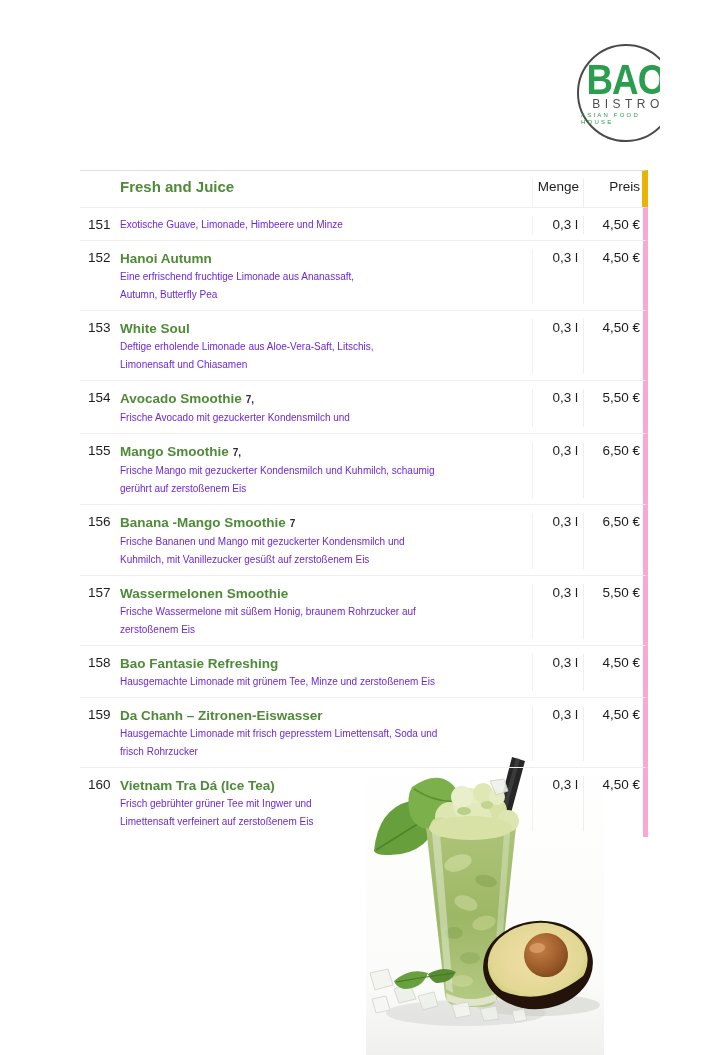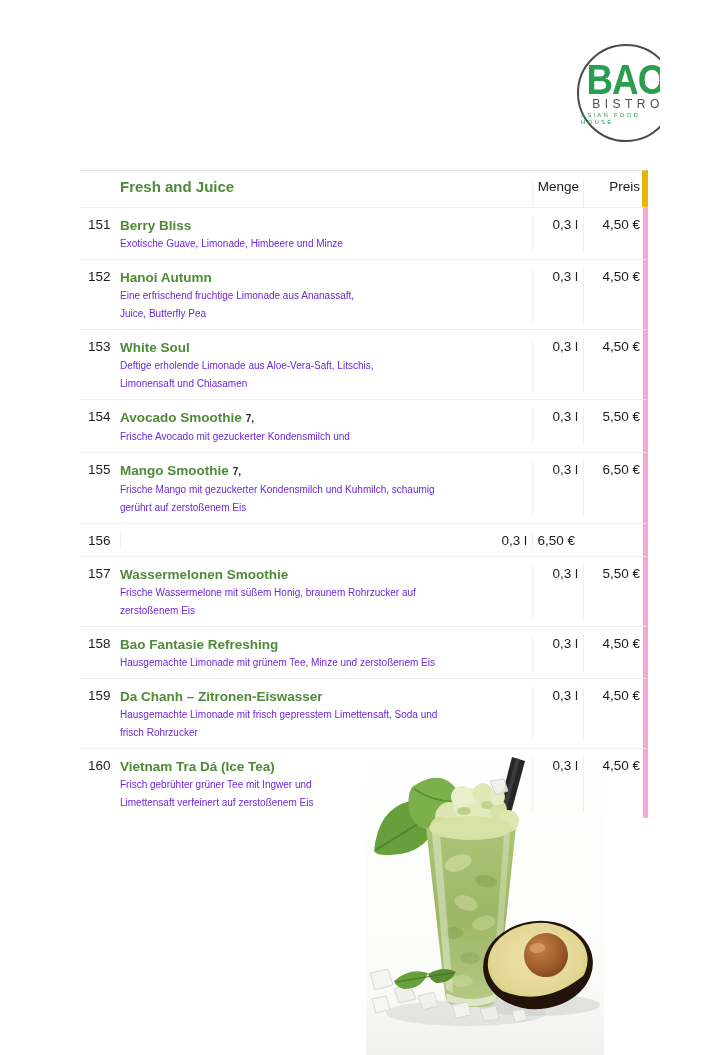--- a/index.html
+++ b/index.html
@@ -86,33 +86,32 @@
 
     <div class="t-head">
       <div class="t-title">Fresh and Juice</div>
       <div class="t-col menge">Menge</div>
       <div class="t-col preis">Preis</div>
     </div>
 
     <div class="t-row">
       <div class="c-num">151</div>
       <div class="c-main">
-        <div class="name-line"><span class="item-name">Berry Bliss</span></div>
         <div class="desc">Exotische Guave, Limonade, Himbeere und Minze</div>
       </div>
       <div class="c-menge">0,3 l</div>
       <div class="c-preis">4,50 €</div>
     </div>
 
     <div class="t-row">
       <div class="c-num">152</div>
       <div class="c-main">
         <div class="name-line"><span class="item-name">Hanoi Autumn</span></div>
         <div class="desc">Eine erfrischend fruchtige Limonade aus Ananassaft,</div>
-        <div class="desc">Juice, Butterfly Pea</div>
+        <div class="desc">Autumn, Butterfly Pea</div>
       </div>
       <div class="c-menge">0,3 l</div>
       <div class="c-preis">4,50 €</div>
     </div>
 
     <div class="t-row">
       <div class="c-num">153</div>
       <div class="c-main">
         <div class="name-line"><span class="item-name">White Soul</span></div>
         <div class="desc">Deftige erholende Limonade aus Aloe-Vera-Saft, Litschis,</div>
@@ -138,20 +137,25 @@
         <div class="name-line"><span class="item-name">Mango Smoothie</span><span class="allergen">7,</span></div>
         <div class="desc">Frische Mango mit gezuckerter Kondensmilch und Kuhmilch, schaumig</div>
         <div class="desc">gerührt auf zerstoßenem Eis</div>
       </div>
       <div class="c-menge">0,3 l</div>
       <div class="c-preis">6,50 €</div>
     </div>
 
     <div class="t-row">
       <div class="c-num">156</div>
+      <div class="c-main">
+        <div class="name-line"><span class="item-name">Banana -Mango Smoothie</span><span class="allergen">7</span></div>
+        <div class="desc">Frische Bananen und Mango mit gezuckerter Kondensmilch und</div>
+        <div class="desc">Kuhmilch, mit Vanillezucker gesüßt auf zerstoßenem Eis</div>
+      </div>
       <div class="c-menge">0,3 l</div>
       <div class="c-preis">6,50 €</div>
     </div>
 
     <div class="t-row">
       <div class="c-num">157</div>
       <div class="c-main">
         <div class="name-line"><span class="item-name">Wassermelonen Smoothie</span></div>
         <div class="desc">Frische Wassermelone mit süßem Honig, braunem Rohrzucker auf</div>
         <div class="desc">zerstoßenem Eis</div>

